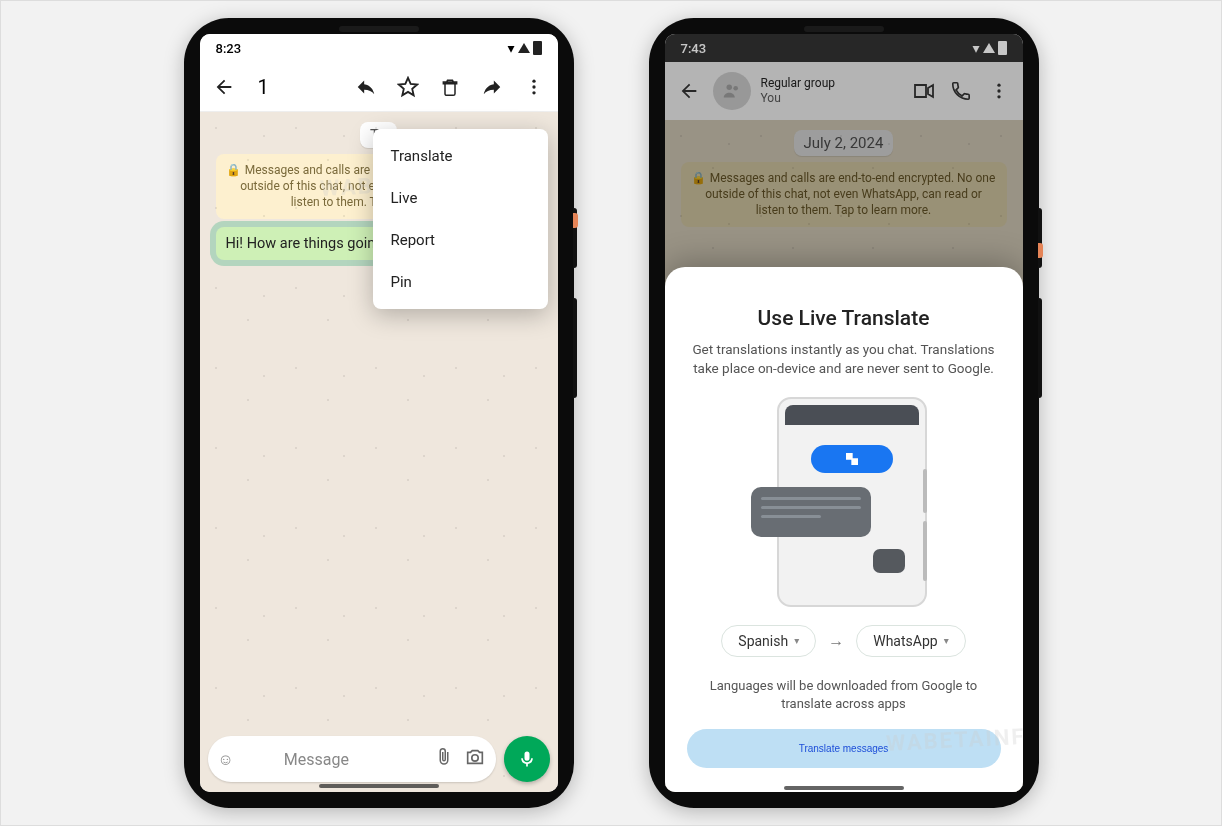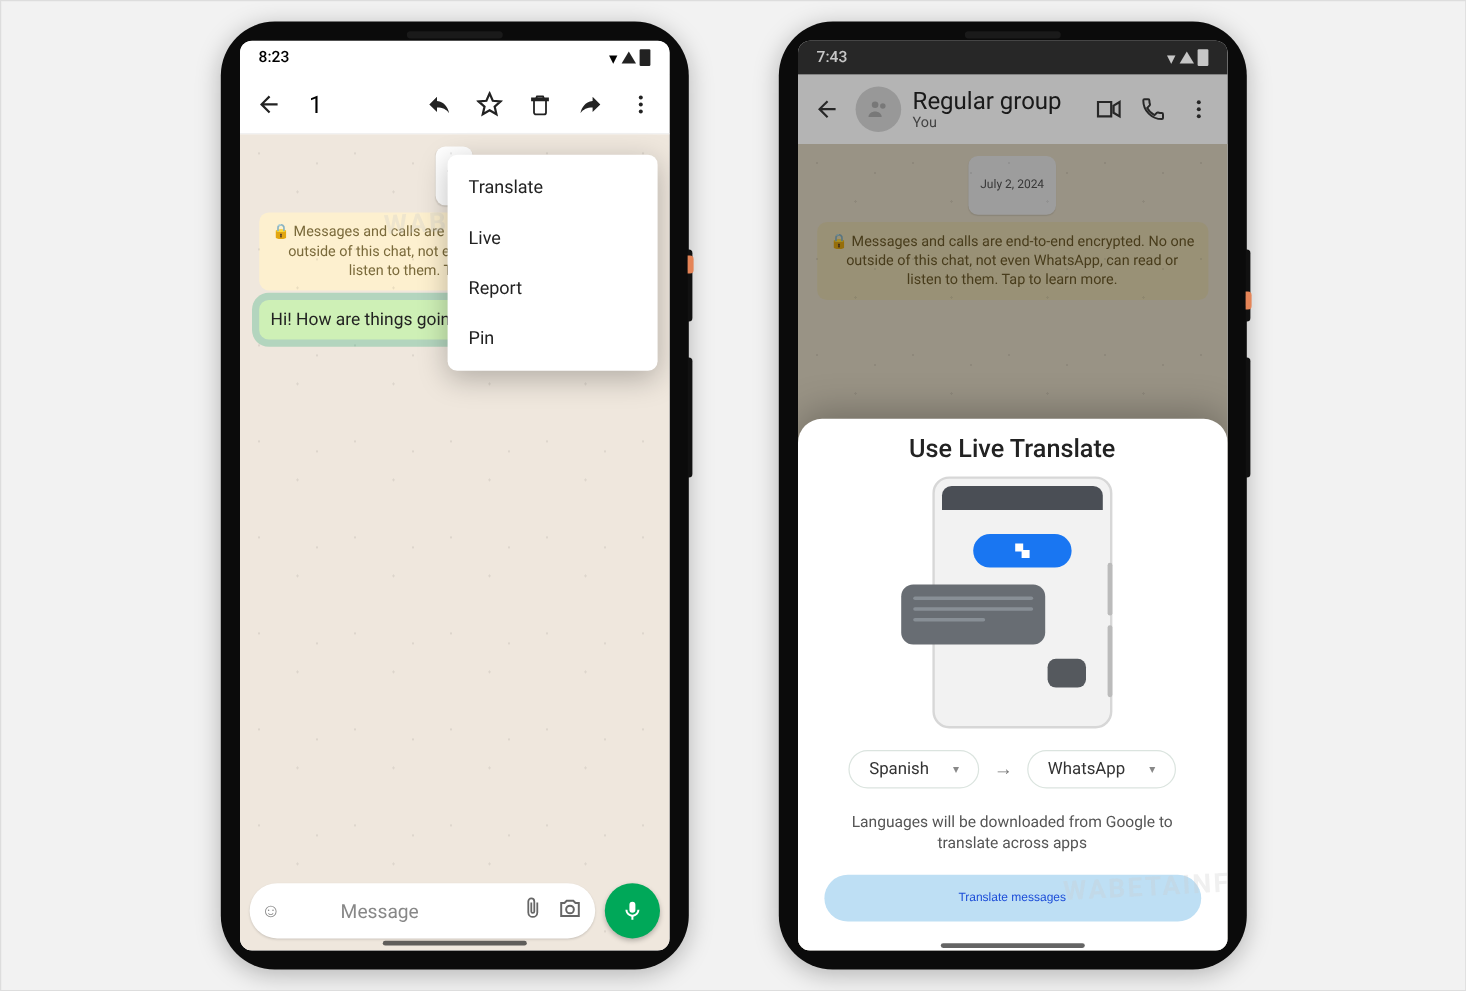--- a/index.html
+++ b/index.html
@@ -92,22 +92,22 @@
     opacity:.07;
     background-image: radial-gradient(circle at 20% 20%, #000 1px, transparent 1px),
                       radial-gradient(circle at 60% 60%, #000 1px, transparent 1px),
                       radial-gradient(circle at 80% 30%, #000 1px, transparent 1px);
     background-size:80px 80px;
   }
   .date-chip {
     margin: 10px auto 6px;
     width:max-content;
     background:#fff;
-    padding:19px 10px;
-    font-size:10px;
+    padding:4px 10px;
+    font-size:15px;
     color:#555;
     border-radius:8px;
     box-shadow:0 1px 1px rgba(0,0,0,.1);
   }
   .enc-banner {
     margin:4px 16px;
     background:#fdf0cf;
     color:#7a6a3b;
     font-size:12px;
     text-align:center;
@@ -184,31 +184,31 @@
   .appbar2 {
     height:58px;
     display:flex; align-items:center;
     padding:0 10px; gap:10px;
     background:rgba(120,120,120,.18);
   }
   .avatar-g{
     width:38px;height:38px;border-radius:50%;background:#c3c3c3;
     display:flex;align-items:center;justify-content:center;color:#888;font-size:18px;
   }
-  .grp-title{ font-size:20px; color:#222; line-height:1.1; }
+  .grp-title{ font-size:12px; color:#222; line-height:1.1; }
   .grp-sub{ font-size:12px; color:#555; }
   .spacer{flex:1;}
 
   
   .sheet {
     position:absolute;
     left:0; right:0; bottom:0;
     background:#fff;
     border-radius:20px 20px 0 0;
-    padding:14px 22px 18px;
+    padding:39px 22px 18px;
     text-align:center;
     box-shadow:0 -6px 30px rgba(0,0,0,.25);
     z-index:30;
   }
   .sheet h2{ font-size:21px; font-weight:500; color:#222; margin-bottom:10px; }
   .sheet .desc{ font-size:13.5px; color:#555; line-height:1.45; margin-bottom:18px; }
   .illus{
     width:210px; height:210px; margin:0 auto 18px;
     position:relative;
   }
@@ -230,21 +230,21 @@
     justify-content:center;
     align-items:center;
     margin-bottom:20px;
   }
   .lang-chip{
     border:1px solid #dbe4df;
     padding:7px 16px;
     border-radius:20px;
     font-size:14px;
     color:#333;
-    display:flex; align-items:center; gap:20px;
+    display:flex; align-items:center; gap:6px;
   }
   .arrow-s{ color:#777; font-size:16px; }
   .dl-note{ font-size:13px; color:#555; margin-bottom:16px; line-height:1.4; }
   .translate-btn{
     width:100%;
     background:#bedff4;
     color:#1d4ed8;
     border:none;
     padding:14px;
     font-size:10px;
@@ -411,20 +411,21 @@
     <div class="chat-bg dim">
       <div class="doodle"></div>
       <div class="date-chip" style="background:#eee;">July 2, 2024</div>
       <div class="enc-banner dim">🔒 Messages and calls are end-to-end encrypted. No one outside of this chat, not even WhatsApp, can read or listen to them. Tap to learn more.</div>
     </div>
 
     <div class="overlay-dim"></div>
 
     <div class="sheet">
       <h2>Use Live Translate</h2>
+      <p class="desc">Get translations instantly as you chat. Translations take place on-device and are never sent to Google.</p>
 
       <div class="illus">
         <div class="illus-phone">
           <div class="illus-top"></div>
           <div class="illus-pill">
             <svg width="16" height="16" viewBox="0 0 24 24">
                 <path d="M3 3h10v10H3zM11 11h10v10H11z" fill="#fff"></path>
               </svg>
           </div>
           <div class="illus-chat1">

